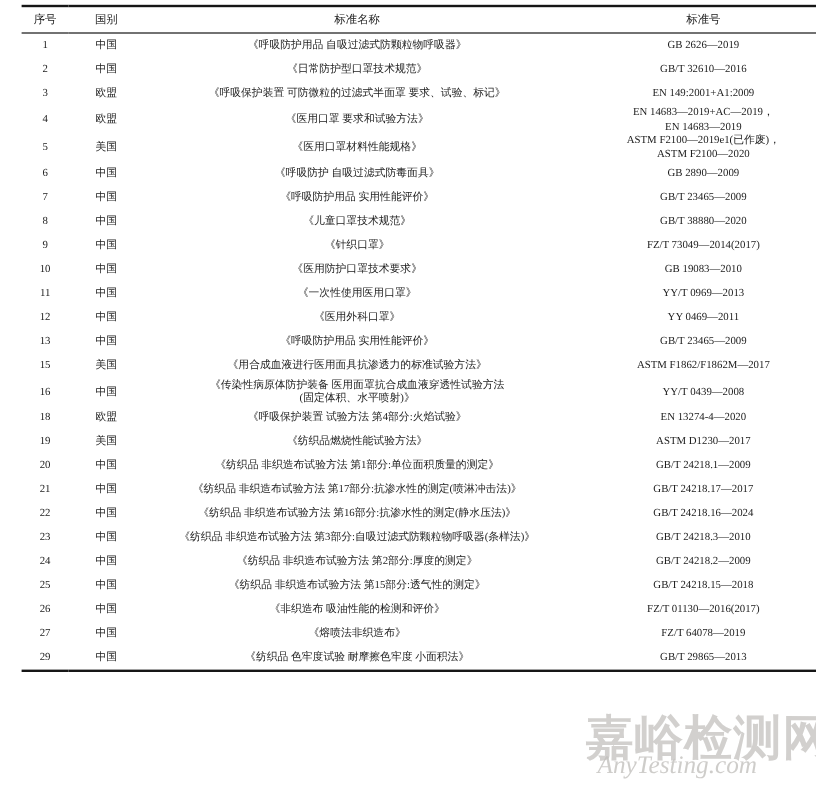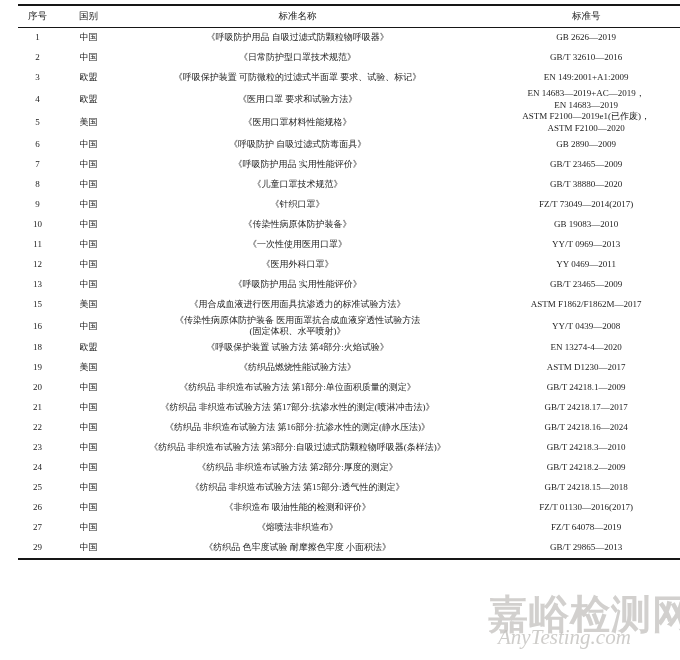--- a/index.html
+++ b/index.html
@@ -136,21 +136,21 @@
         </tr>
         <tr>
           <td class="c-no">9</td>
           <td class="c-country">中国</td>
           <td class="c-name">《针织口罩》</td>
           <td class="c-std">FZ/T 73049—2014(2017)</td>
         </tr>
         <tr>
           <td class="c-no">10</td>
           <td class="c-country">中国</td>
-          <td class="c-name">《传染性病原体防护装备》</td>
+          <td class="c-name">《医用防护口罩技术要求》</td>
           <td class="c-std">GB 19083—2010</td>
         </tr>
         <tr>
           <td class="c-no">11</td>
           <td class="c-country">中国</td>
           <td class="c-name">《一次性使用医用口罩》</td>
           <td class="c-std">YY/T 0969—2013</td>
         </tr>
         <tr>
           <td class="c-no">12</td>

